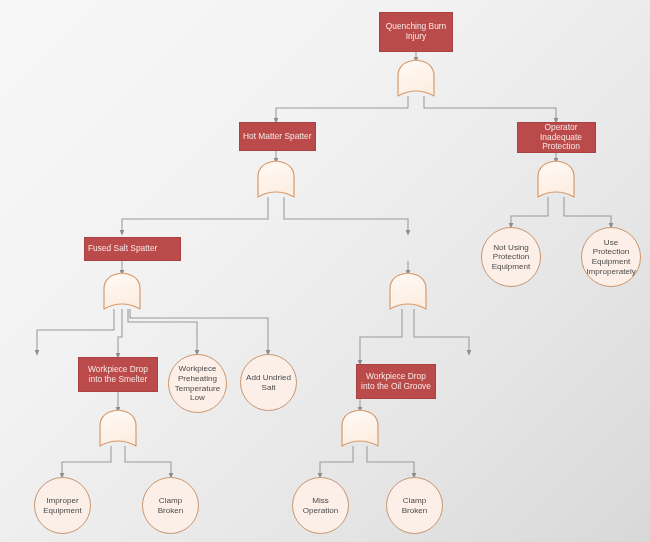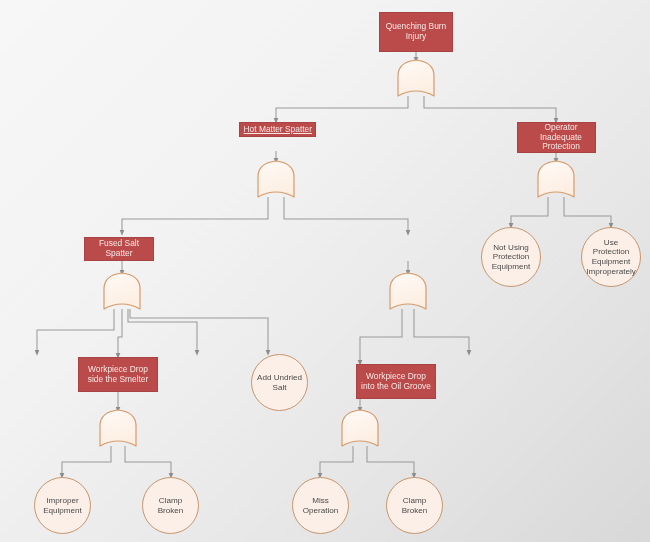--- a/index.html
+++ b/index.html
@@ -4,21 +4,21 @@
 <style>
   html,body{margin:0;padding:0;}
   body{
     width:650px;height:542px;overflow:hidden;
     font-family:"Liberation Sans","DejaVu Sans",sans-serif;
     background:linear-gradient(135deg,#f7f7f8 0%,#f2f2f3 35%,#e6e6e7 70%,#d8d8d9 100%);
   }
   #canvas{position:relative;width:650px;height:542px;}
   svg#wires{position:absolute;left:0;top:0;width:650px;height:542px;}
   .node{position:absolute;box-sizing:border-box;display:flex;align-items:center;
-        justify-content:flex-end;text-align:center;line-height:1.18;}
+        justify-content:flex-start;text-align:center;line-height:1.18;}
   .rect{background:#bb4b4b;border:1px solid #a94242;color:#f6e7e4;font-size:8.4px;
         padding:2px 3px;}
   .circle{border-radius:50%;background:#fcefe7;border:1px solid #c8966e;
           color:#4a4a4a;font-size:8.1px;padding:3px;}
   .lbl{pointer-events:none;}
 </style>
 </head>
 <body>
 
 <div id="canvas">
@@ -78,48 +78,51 @@
       <path d="M390,309 L390,289 Q390,275 408,273 Q426,275 426,289 L426,309 Q408,299 390,309 Z"></path>
       <path d="M100,446 L100,426 Q100,412 118,410 Q136,412 136,426 L136,446 Q118,436 100,446 Z"></path>
       <path d="M342,446 L342,426 Q342,412 360,410 Q378,412 378,426 L378,446 Q360,436 342,446 Z"></path>
     </g>
   </svg>
 
   <div class="node rect" style="left:379px;top:12px;width:74px;height:40px;">
     <span class="lbl">Quenching Burn Injury</span>
   </div>
 
-  <div class="node rect" style="left:239px;top:122px;width:77px;height:15px;text-decoration:underline;">
+  <div class="node rect" style="left:239px;top:122px;width:77px;height:29px;">
     <span class="lbl">Hot Matter Spatter</span>
   </div>
 
   <div class="node rect" style="left:517px;top:122px;width:79px;height:31px;padding-left:12px;">
     <span class="lbl">Operator Inadequate Protection</span>
   </div>
 
   <div class="node circle" style="left:481px;top:227px;width:60px;height:60px;">
     <span class="lbl">Not Using Protection Equipment</span>
   </div>
 
   <div class="node circle" style="left:581px;top:227px;width:60px;height:60px;">
     <span class="lbl">Use Protection Equipment Improperately</span>
   </div>
 
-  <div class="node rect" style="left:84px;top:237px;width:70px;height:24px;">
+  <div class="node rect" style="left:84px;top:237px;width:97px;height:24px;">
     <span class="lbl">Fused Salt Spatter</span>
   </div>
 
 
 
   <div class="node rect" style="left:78px;top:357px;width:80px;height:35px;">
-    <span class="lbl">Workpiece Drop side the Smelter</span>
+    <span class="lbl">Workpiece Drop into the Smelter</span>
   </div>
 
+  <div class="node circle" style="left:168px;top:354px;width:59px;height:59px;">
+    <span class="lbl">Workpiece Preheating Temperature Low</span>
+  </div>
 
-  <div class="node circle" style="left:240px;top:354px;width:57px;height:57px;margin-left:11px;">
+  <div class="node circle" style="left:240px;top:354px;width:57px;height:57px;">
     <span class="lbl">Add Undried Salt</span>
   </div>
 
   <div class="node rect" style="left:320px;top:364px;width:80px;height:35px;margin-left:36px;">
     <span class="lbl">Workpiece Drop into the Oil Groove</span>
   </div>
 
 
   <div class="node circle" style="left:34px;top:477px;width:57px;height:57px;">
     <span class="lbl">Improper Equipment</span>

